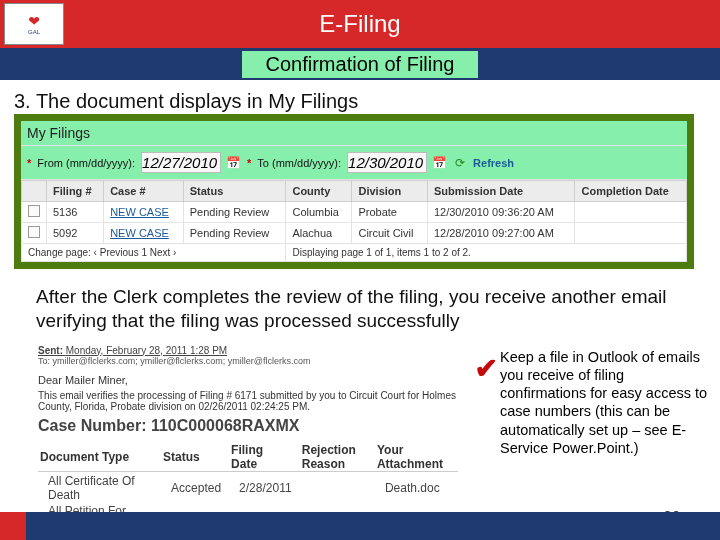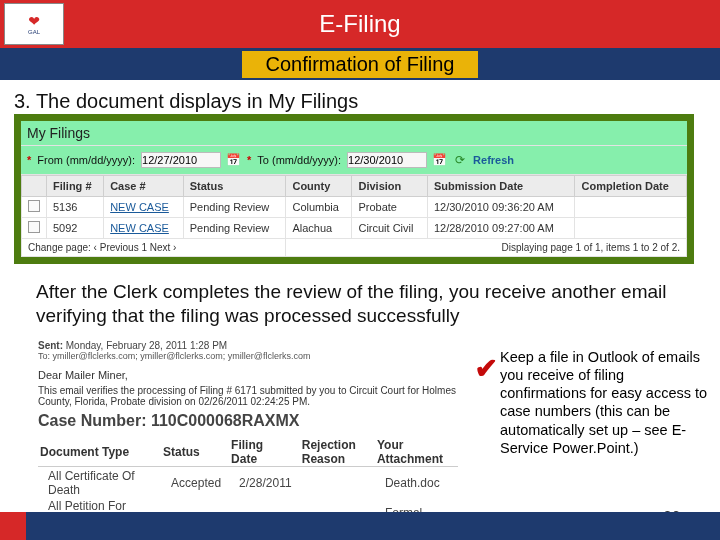--- a/index.html
+++ b/index.html
@@ -46,21 +46,21 @@
   }
 
   .header-navy {
     background: #1e3a6e;
     height: 32px;
     display: flex;
     align-items: center;
     justify-content: center;
   }
   .navy-title {
-    background: #eab308;
+    background: #86efac;
     color: #000;
     padding: 2px 24px;
     font-size: 20px;
   }
 
   .body-area {
     padding: 6px 10px 0 14px;
   }
 
   .step-text {
@@ -85,23 +85,24 @@
     border-top: 1px solid #e3e3e3;
     border-bottom: 1px solid #e3e3e3;
     display: flex;
     align-items: center;
     gap: 6px;
   }
   .req { color: #cc0000; font-weight: bold; }
   .date-inp {
     border: 1px solid #bbb;
     background: #f7f7f7;
-    font-size: 11px;
+    font-size: 15px;
     padding: 1px 0;
     width: 80px;
+    font-style: italic;
   }
   .cal-icon, .refresh-icon {
     width: 14px; height: 14px;
     display: inline-flex; align-items: center; justify-content: center;
     font-size: 12px;
   }
   .refresh-link { color: #1a5a9a; font-weight: bold; cursor: pointer; }
 
   table.filings {
     width: 100%;
@@ -134,21 +135,21 @@
   }
 
   .email-shot {
     border: 0;
     width: 440px;
     margin-left: 18px;
     font-size: 10px;
     color: #444;
     padding: 4px 6px 2px 6px;
   }
-  .email-shot .sent { font-size: 10px; }
+  .email-shot .sent { font-size: 10px; text-decoration: underline; }
   .email-shot .to { font-size: 9px; color: #555; }
   .email-shot .greet { margin-top: 8px; font-size: 11px; color: #333; }
   .email-shot .body { margin-top: 4px; font-size: 10px; color: #333; }
   .email-shot .caseno { margin-top: 5px; font-size: 16px; font-weight: bold; }
 
   table.emailattach {
     border-collapse: collapse;
     font-size: 12px;
     margin-top: 6px;
     width: 420px;
@@ -268,21 +269,21 @@
           <td>5092</td>
           <td><span class="caselink">NEW CASE</span></td>
           <td>Pending Review</td>
           <td>Alachua</td>
           <td>Circuit Civil</td>
           <td>12/28/2010 09:27:00 AM</td>
           <td></td>
         </tr>
         <tr class="pager-row">
           <td colspan="4">Change page: ‹ Previous 1 Next ›</td>
-          <td colspan="4" style="text-align:right;">Displaying page 1 of 1, items 1 to 2 of 2.</td>
+          <td colspan="4" style="text-align:left;">Displaying page 1 of 1, items 1 to 2 of 2.</td>
         </tr>
       </tbody>
     </table>
   </div>
 
   <div class="after-text">After the Clerk completes the review of the filing, you receive another email verifying that the filing was processed successfully</div>
 
   <div class="email-shot">
     <div class="sent">
       <b>Sent:</b>

